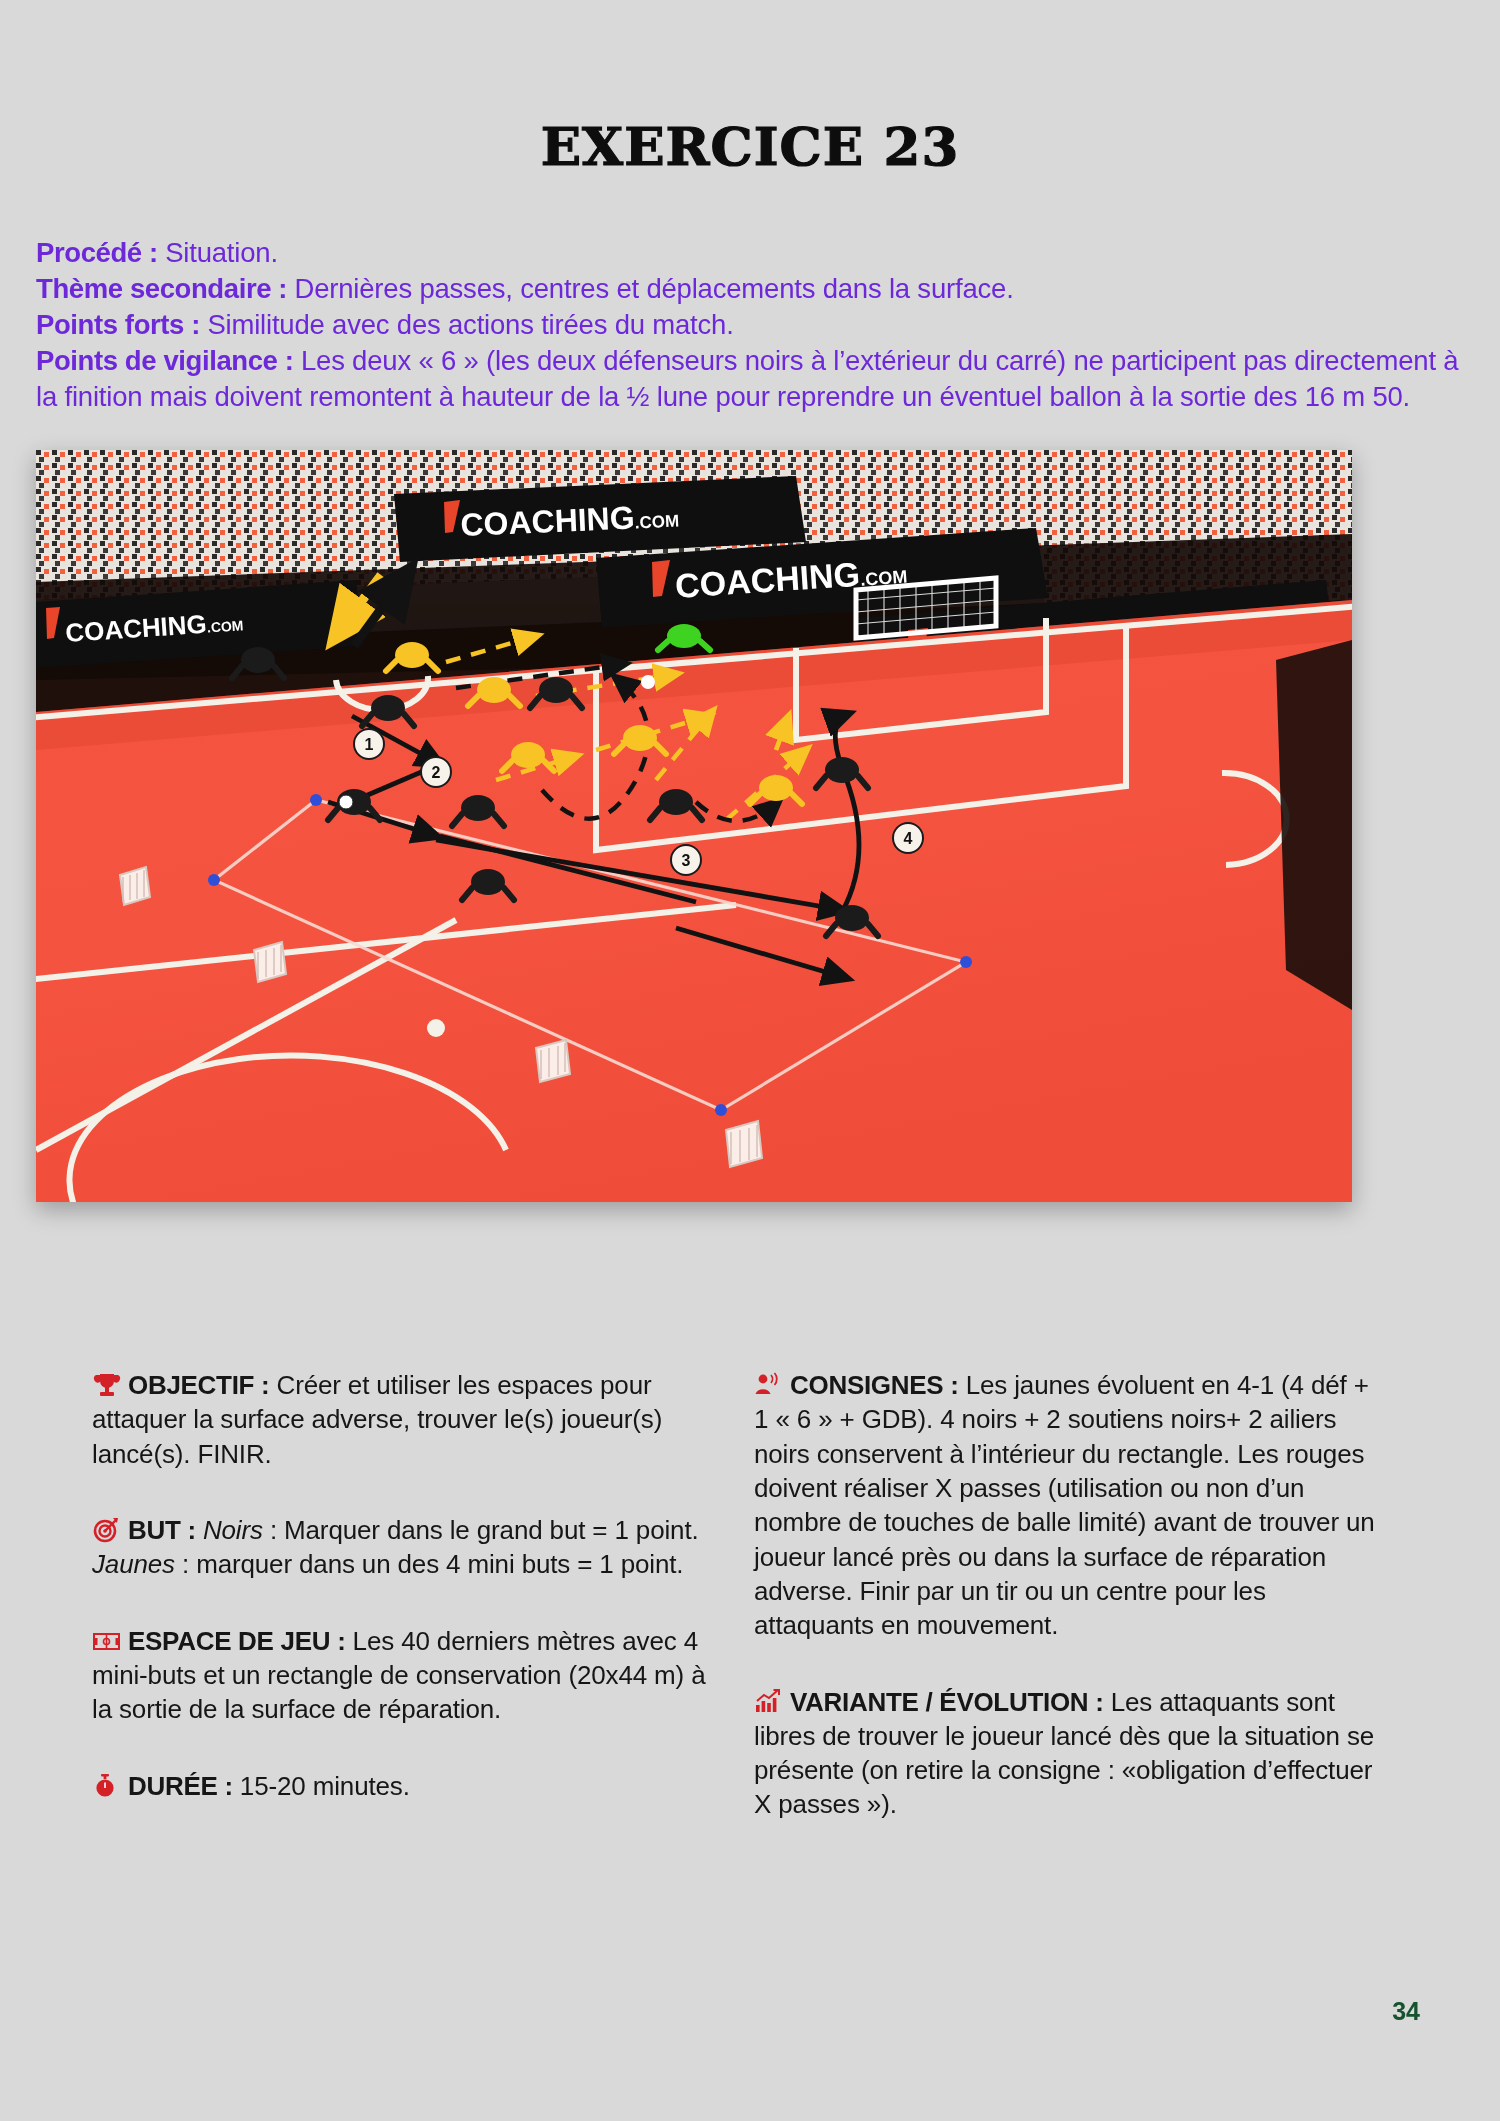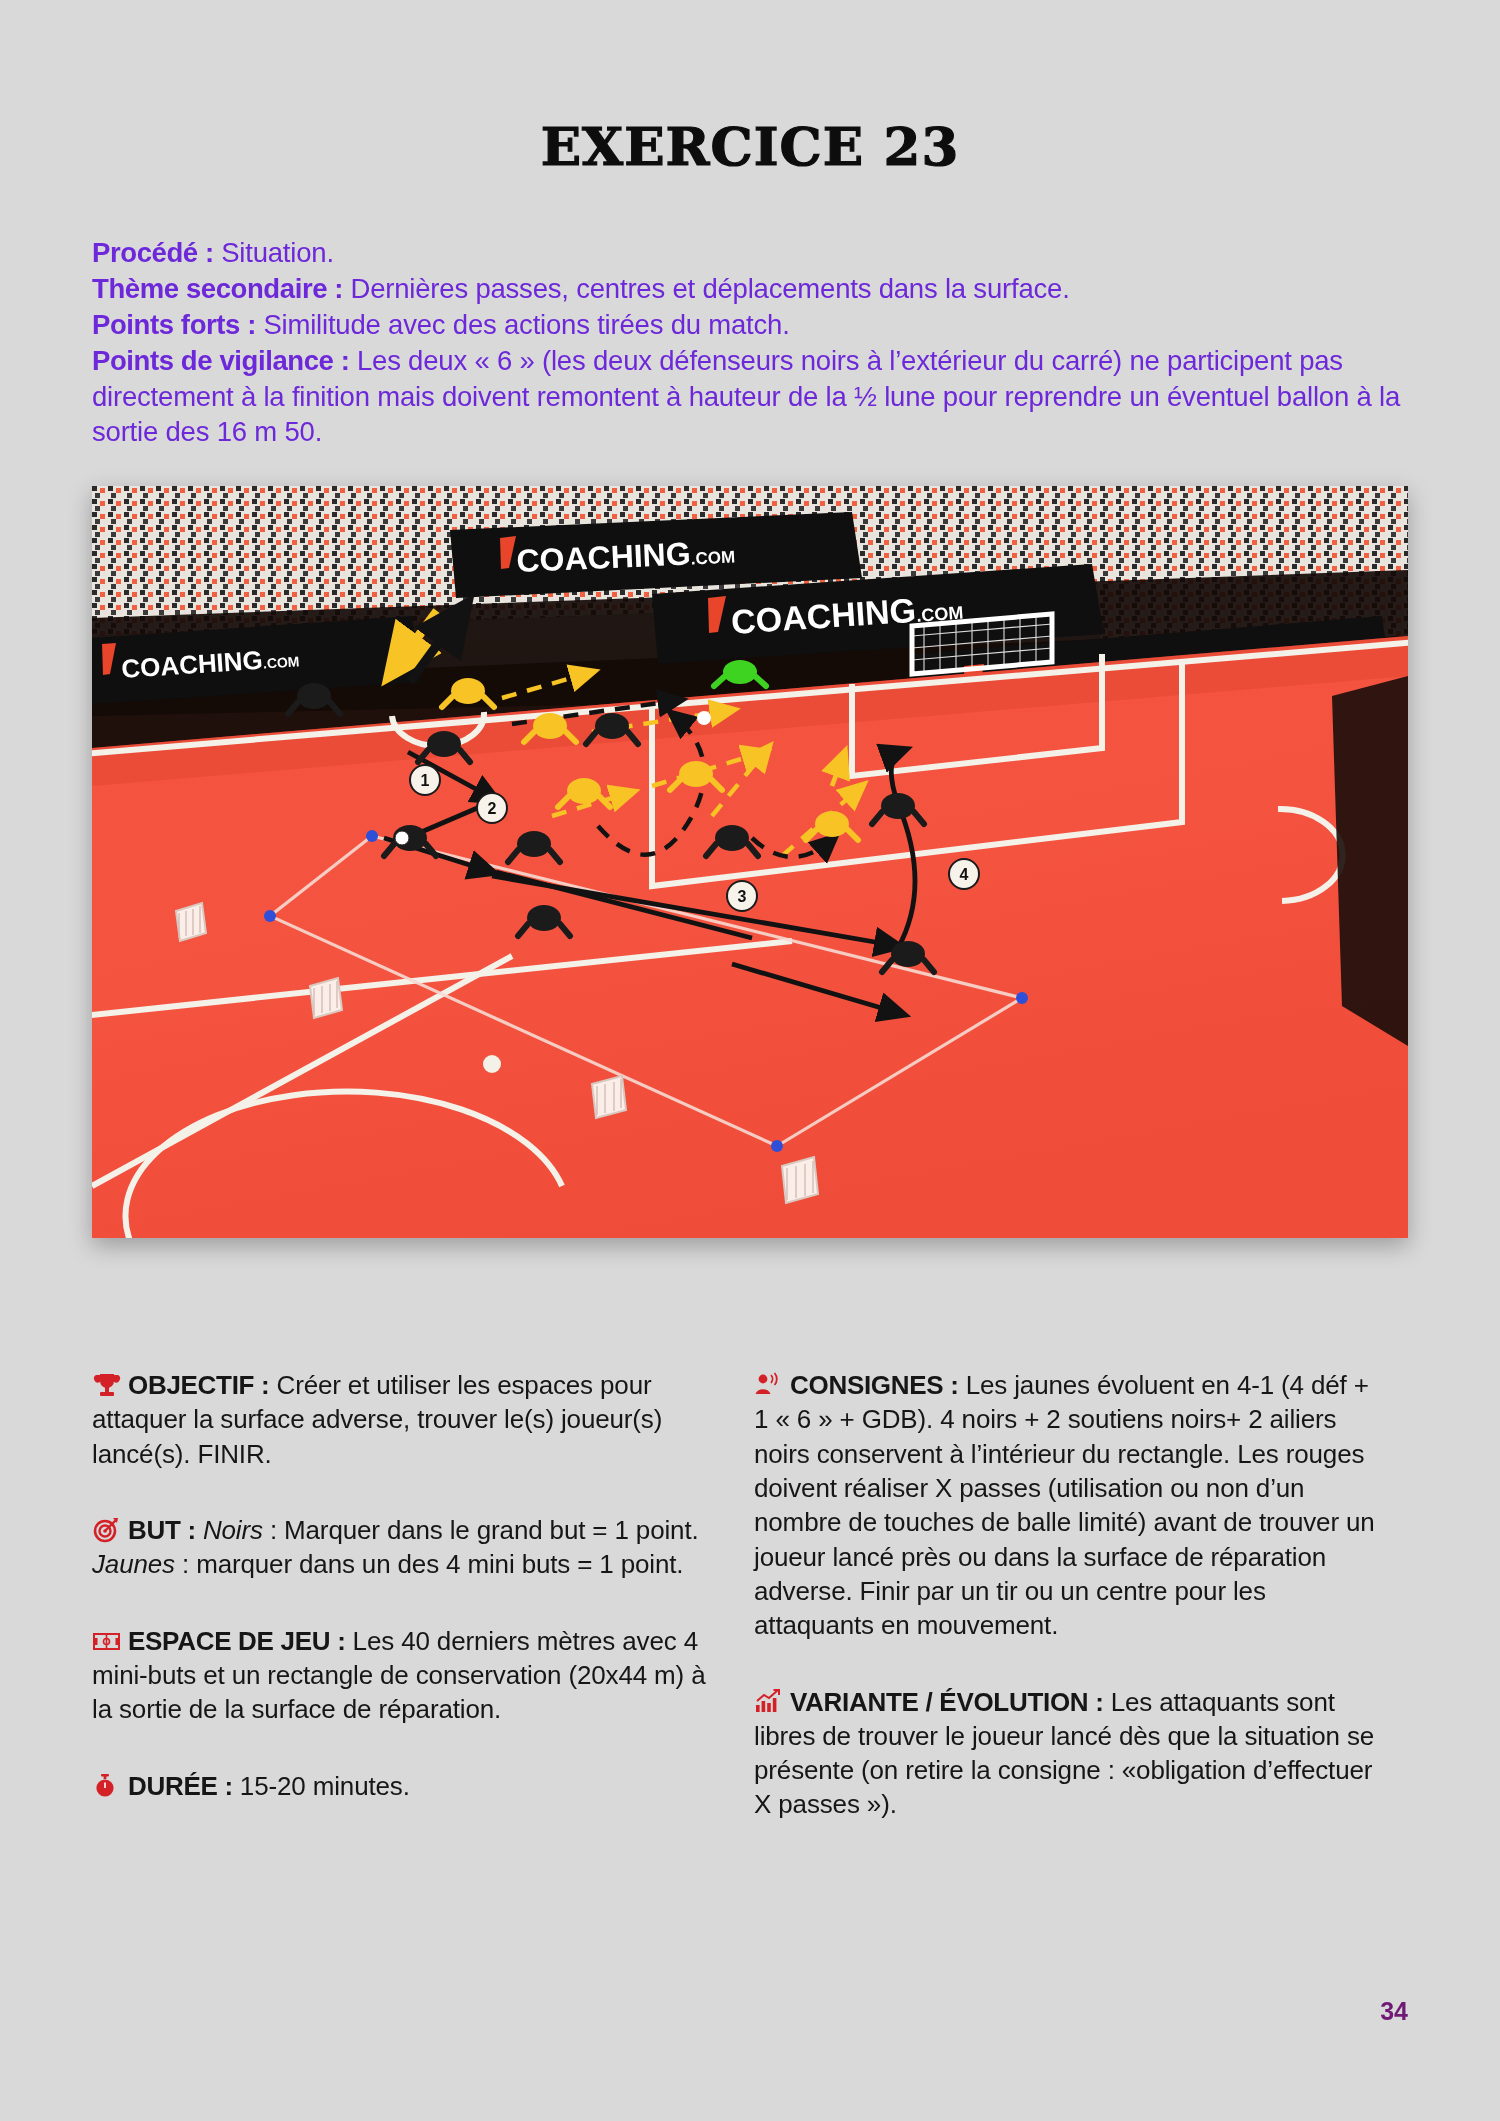--- a/index.html
+++ b/index.html
@@ -11,21 +11,21 @@
     font-family: "Liberation Sans", sans-serif;
     color: #161616;
     position: relative;
     overflow: hidden;
   }
 
   .page {
     width: 1500px;
     height: 2112px;
     position: relative;
-    padding: 0 92px;
+    padding: 0 36px;
   }
 
   
   .title {
     text-align: center;
     font-family: "DejaVu Serif", serif;
     font-weight: bold;
     font-size: 53px;
     letter-spacing: 1px;
     padding-top: 115px;
@@ -83,25 +83,25 @@
     width: 30px;
     height: 26px;
     vertical-align: -4px;
     margin-right: 6px;
   }
   .ico svg { display: block; }
 
   
   .pageno {
     position: absolute;
-    right: 92px;
+    right: 80px;
     bottom: 86px;
     font-size: 25px;
     font-weight: bold;
-    color: #701a75;
+    color: #14532d;
   }
 </style>
 </head>
 <body>
 
 <div class="page">
 
   <h1 class="title">EXERCICE 23</h1>
 
   <div class="intro">

